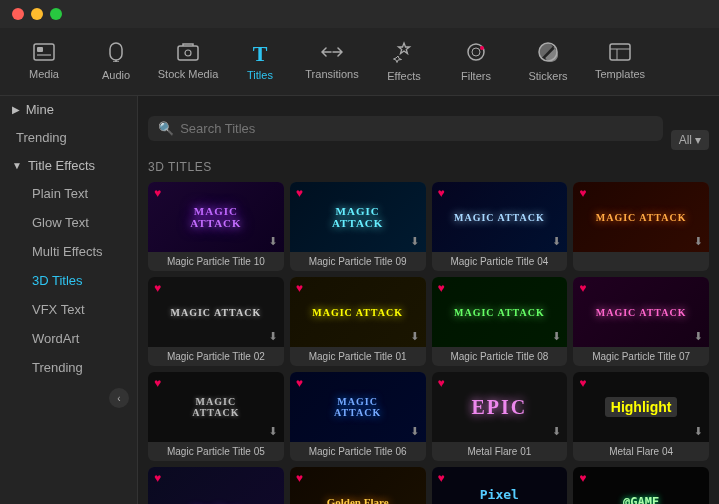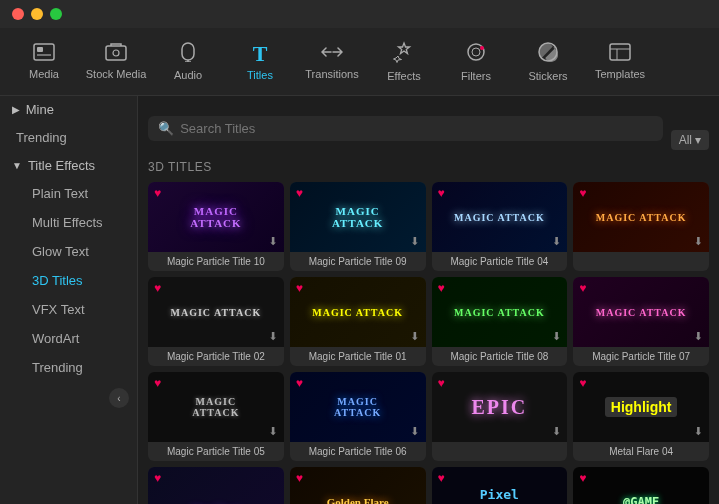--- a/index.html
+++ b/index.html
@@ -222,38 +222,38 @@
       <svg width="22" height="18" viewBox="0 0 22 18" fill="none">
         <rect x="1" y="1" width="20" height="16" rx="2" stroke="#aaa" stroke-width="1.5" fill="none"></rect>
         <rect x="4" y="4" width="6" height="5" rx="1" fill="#aaa"></rect>
         <line x1="4" y1="12" x2="18" y2="12" stroke="#aaa" stroke-width="1.2"></line>
       </svg>
     </span>
     <span class="nav-label">Media</span>
   </div>
   <div class="nav-item">
     <span class="nav-icon">
+      <svg width="18" height="20" viewBox="0 0 18 20" fill="none">
+        <path d="M9 1C5.69 1 3 3.69 3 7v5c0 3.31 2.69 6 6 6s6-2.69 6-6V7c0-3.31-2.69-6-6-6z" stroke="#aaa" stroke-width="1.5" fill="none"></path>
+        <line x1="9" y1="18" x2="9" y2="20" stroke="#aaa" stroke-width="1.5"></line>
+        <line x1="6" y1="20" x2="12" y2="20" stroke="#aaa" stroke-width="1.5"></line>
+      </svg>
+    </span>
+    <span class="nav-label">Audio</span>
+  </div>
+  <div class="nav-item">
+    <span class="nav-icon">
       <svg width="22" height="18" viewBox="0 0 22 18" fill="none">
         <rect x="1" y="3" width="20" height="14" rx="2" stroke="#aaa" stroke-width="1.5" fill="none"></rect>
         <path d="M6 3V1h10v2" stroke="#aaa" stroke-width="1.5" fill="none"></path>
         <circle cx="11" cy="10" r="3" stroke="#aaa" stroke-width="1.2" fill="none"></circle>
       </svg>
     </span>
     <span class="nav-label">Stock Media</span>
   </div>
-  <div class="nav-item">
-    <span class="nav-icon">
-      <svg width="18" height="20" viewBox="0 0 18 20" fill="none">
-        <path d="M9 1C5.69 1 3 3.69 3 7v5c0 3.31 2.69 6 6 6s6-2.69 6-6V7c0-3.31-2.69-6-6-6z" stroke="#aaa" stroke-width="1.5" fill="none"></path>
-        <line x1="9" y1="18" x2="9" y2="20" stroke="#aaa" stroke-width="1.5"></line>
-        <line x1="6" y1="20" x2="12" y2="20" stroke="#aaa" stroke-width="1.5"></line>
-      </svg>
-    </span>
-    <span class="nav-label">Audio</span>
-  </div>
   <div class="nav-item active">
     <span class="nav-icon" style="color:#2ec4f1; font-size:22px; font-weight:700; font-family:serif;">T</span>
     <span class="nav-label" style="color:#2ec4f1;">Titles</span>
   </div>
   <div class="nav-item">
     <span class="nav-icon">
       <svg width="22" height="18" viewBox="0 0 22 18" fill="none">
         <path d="M2 9h8M12 9h8M17 5l4 4-4 4M5 5L1 9l4 4" stroke="#aaa" stroke-width="1.5" stroke-linecap="round"></path>
       </svg>
     </span>
@@ -315,24 +315,24 @@
 
     <div class="sidebar-group-header">
       <span class="arrow">▼</span>
       <span>Title Effects</span>
     </div>
 
     <div class="sidebar-item sub">
       <span>Plain Text</span>
     </div>
     <div class="sidebar-item sub">
+      <span>Glow Text</span>
+    </div>
+    <div class="sidebar-item sub">
       <span>Multi Effects</span>
-    </div>
-    <div class="sidebar-item sub">
-      <span>Glow Text</span>
     </div>
     <div class="sidebar-item sub active" style="color:#2ec4f1;">
       <span>3D Titles</span>
     </div>
     <div class="sidebar-item sub">
       <span>VFX Text</span>
     </div>
     <div class="sidebar-item sub">
       <span>WordArt</span>
     </div>
@@ -456,20 +456,21 @@
         </div>
         <div class="title-card-label">Magic Particle Title 06</div>
       </div>
 
       <div class="title-card">
         <div class="title-card-thumb" style="background:#111;">
           <span class="heart-icon">♥</span>
           <span class="epic-text">EPIC</span>
           <span class="download-icon">⬇</span>
         </div>
+        <div class="title-card-label">Metal Flare 01</div>
       </div>
 
       <div class="title-card">
         <div class="title-card-thumb" style="background:#0d0d0d;">
           <span class="heart-icon">♥</span>
           <span class="highlight-text">Highlight</span>
           <span class="download-icon">⬇</span>
         </div>
         <div class="title-card-label">Metal Flare 04</div>
       </div>

